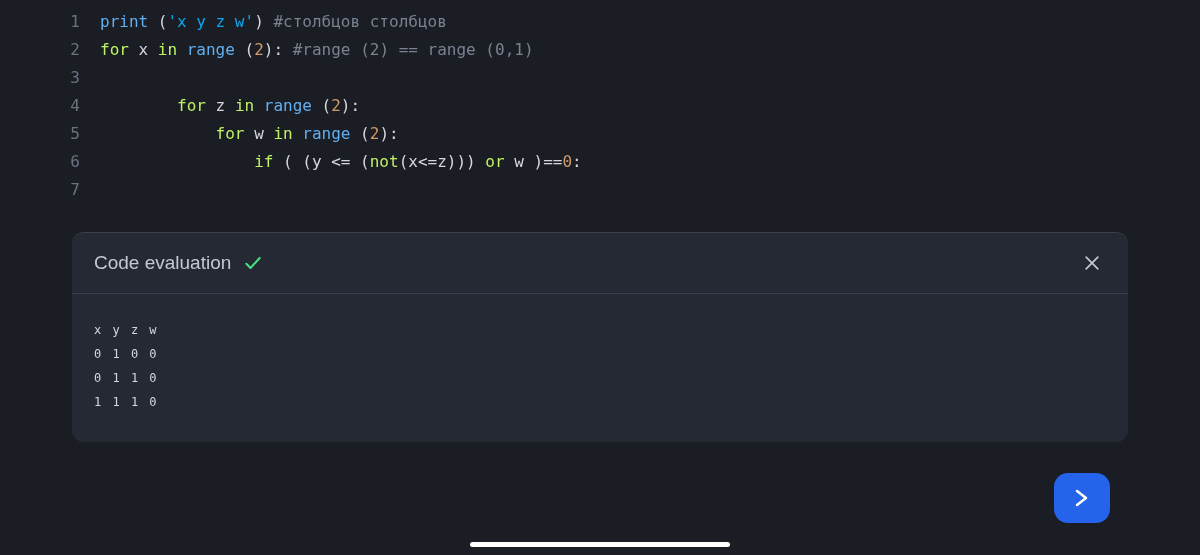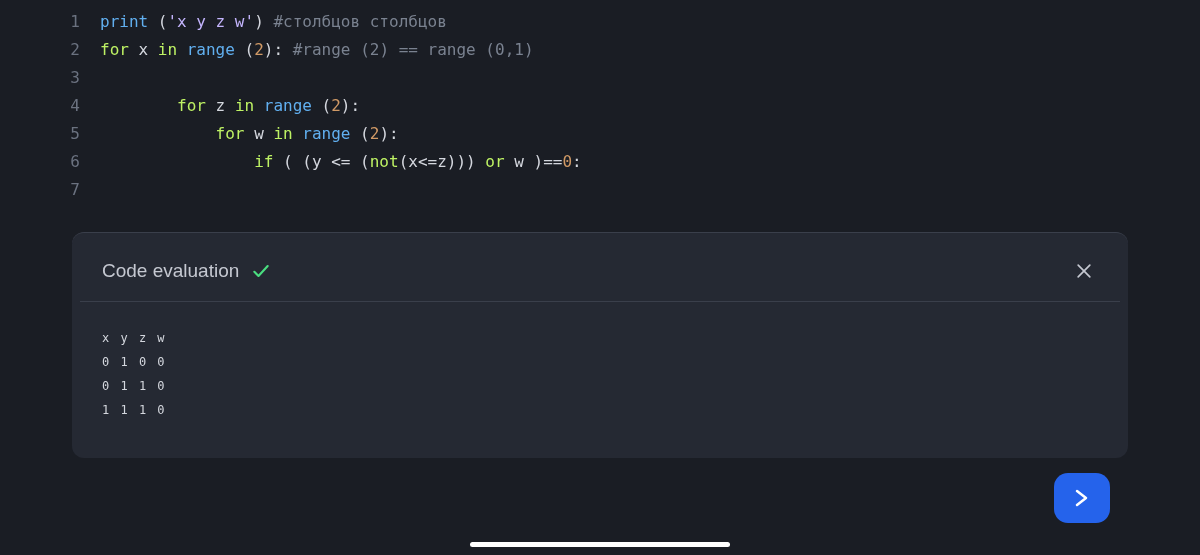--- a/index.html
+++ b/index.html
@@ -31,33 +31,33 @@
       padding-right: 20px;
       color: #6b7280;
       user-select: none;
     }
     .line-content {
       white-space: pre;
       font-family: 'Menlo', 'Monaco', 'Consolas', monospace;
     }
     
     .fn { color: #61afef; }
-    .str { color: #c4b5fd; }
+    .str { color: #0ea5e9; }
     .com { color: #7a8290; }
     .kw { color: #bef264; }
     .var { color: #d4d7de; }
     .num { color: #d19a66; }
     .op { color: #d4d7de; }
 
     .eval-panel {
       margin: 8px 72px 0 72px;
       background: #252933;
       border-radius: 12px;
       border-top: 1px solid #3a3f4b;
-      padding: 8px;
+      padding: 0;
       position: relative;
     }
     .eval-header {
       display: flex;
       align-items: center;
       justify-content: space-between;
       padding: 16px 22px;
       border-bottom: 1px solid #3a3f4b;
     }
     .eval-title-wrap {

